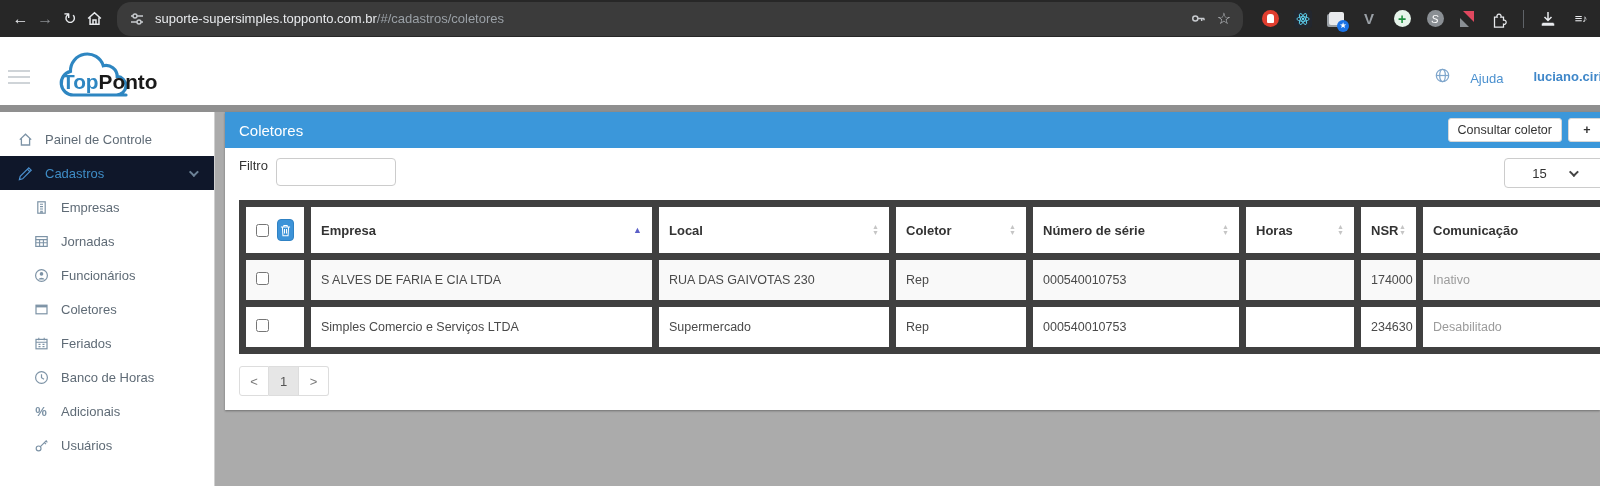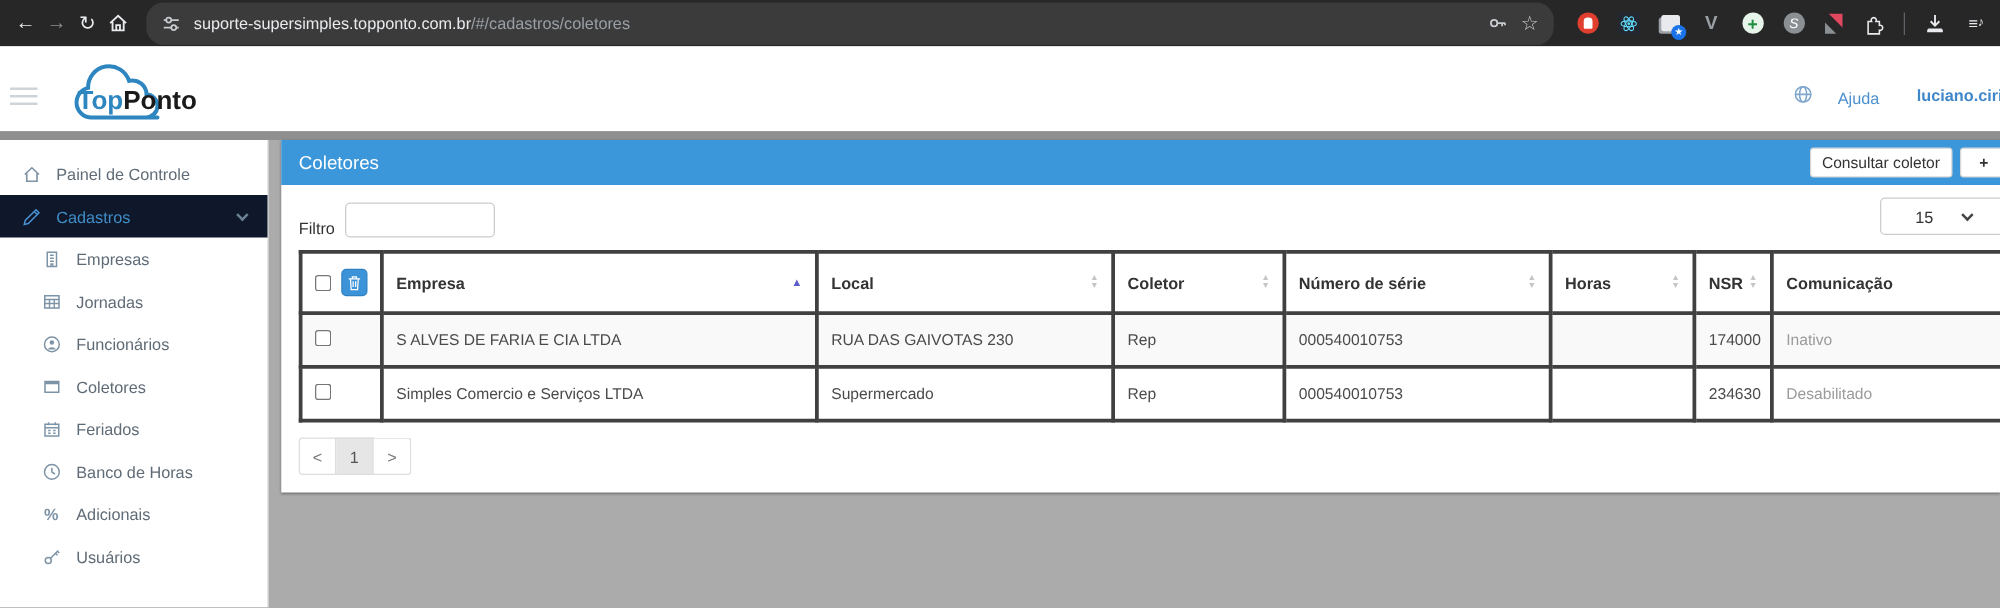--- a/index.html
+++ b/index.html
@@ -58,29 +58,29 @@
 
   .main { flex:1; background:#ababab; padding-left:10px; min-width:0; }
   .panel { background:#fff; box-shadow:0 1px 2px rgba(0,0,0,.35); }
   .panel-header { height:36px; background:#3b97da; display:flex; align-items:center; padding:0 14px; }
   .panel-title { color:#fff; font-size:15px; }
   .panel-actions { margin-left:auto; display:flex; gap:6px; }
   .btn-white { background:#fff; border:1px solid #d7d7d7; border-radius:3px; height:24px; padding:0 9px; font-size:12.5px;
                color:#333; cursor:pointer; font-family:inherit; }
   .btn-plus { width:38px; margin-right:-20px; font-weight:bold; }
   .panel-body { padding:10px 14px 14px 14px; }
-  .filter-row { display:flex; align-items:flex-end; position:relative; height:32px; }
+  .filter-row { display:flex; align-items:flex-start; position:relative; height:32px; }
   .filter-label { font-size:13px; color:#333; margin-right:8px; }
   .filter-input { width:120px; height:28px; border:1px solid #ccc; border-radius:4px; padding:0 8px; font-size:13px; font-family:inherit; }
   .page-size { position:absolute; right:-18px; top:0; width:100px; height:30px; border:1px solid #ccc; border-radius:4px;
                display:flex; align-items:center; justify-content:center; gap:22px; font-size:13px; color:#333; cursor:pointer; background:#fff; }
   .page-size .chev { width:7px; height:7px; border-right:2px solid #444; border-bottom:2px solid #444; transform:rotate(45deg) translateY(-2px); }
 
   table.grid { border-collapse:collapse; margin-top:10px; table-layout:fixed; width:1387px; font-size:12.5px; color:#4a4a4a; }
-  .grid th, .grid td { border:3px solid #404040; padding:12px 10px; height:30px; text-align:left; overflow:hidden; white-space:nowrap; }
+  .grid th, .grid td { border:7px solid #404040; padding:12px 10px; height:30px; text-align:left; overflow:hidden; white-space:nowrap; }
   .grid td { height:31px; }
   .grid th { font-size:13px; color:#333; }
   .grid tr.striped td { background:#f9f9f9; }
   .th-inner { display:flex; align-items:center; }
   .sort-active { margin-left:auto; color:#5b5fc7; font-size:9px; }
   .sort-both { margin-left:auto; display:flex; flex-direction:column; color:#c5c5c5; font-size:7px; line-height:0.8; }
   .check-cell { text-align:center; }
   .check-cell .inner { display:flex; align-items:center; justify-content:center; gap:8px; }
   input[type=checkbox] { width:13px; height:13px; cursor:pointer; }
   .btn-trash { width:26px; height:22px; background:#3d93d8; border:1px solid #2f82c4; border-radius:4px;

